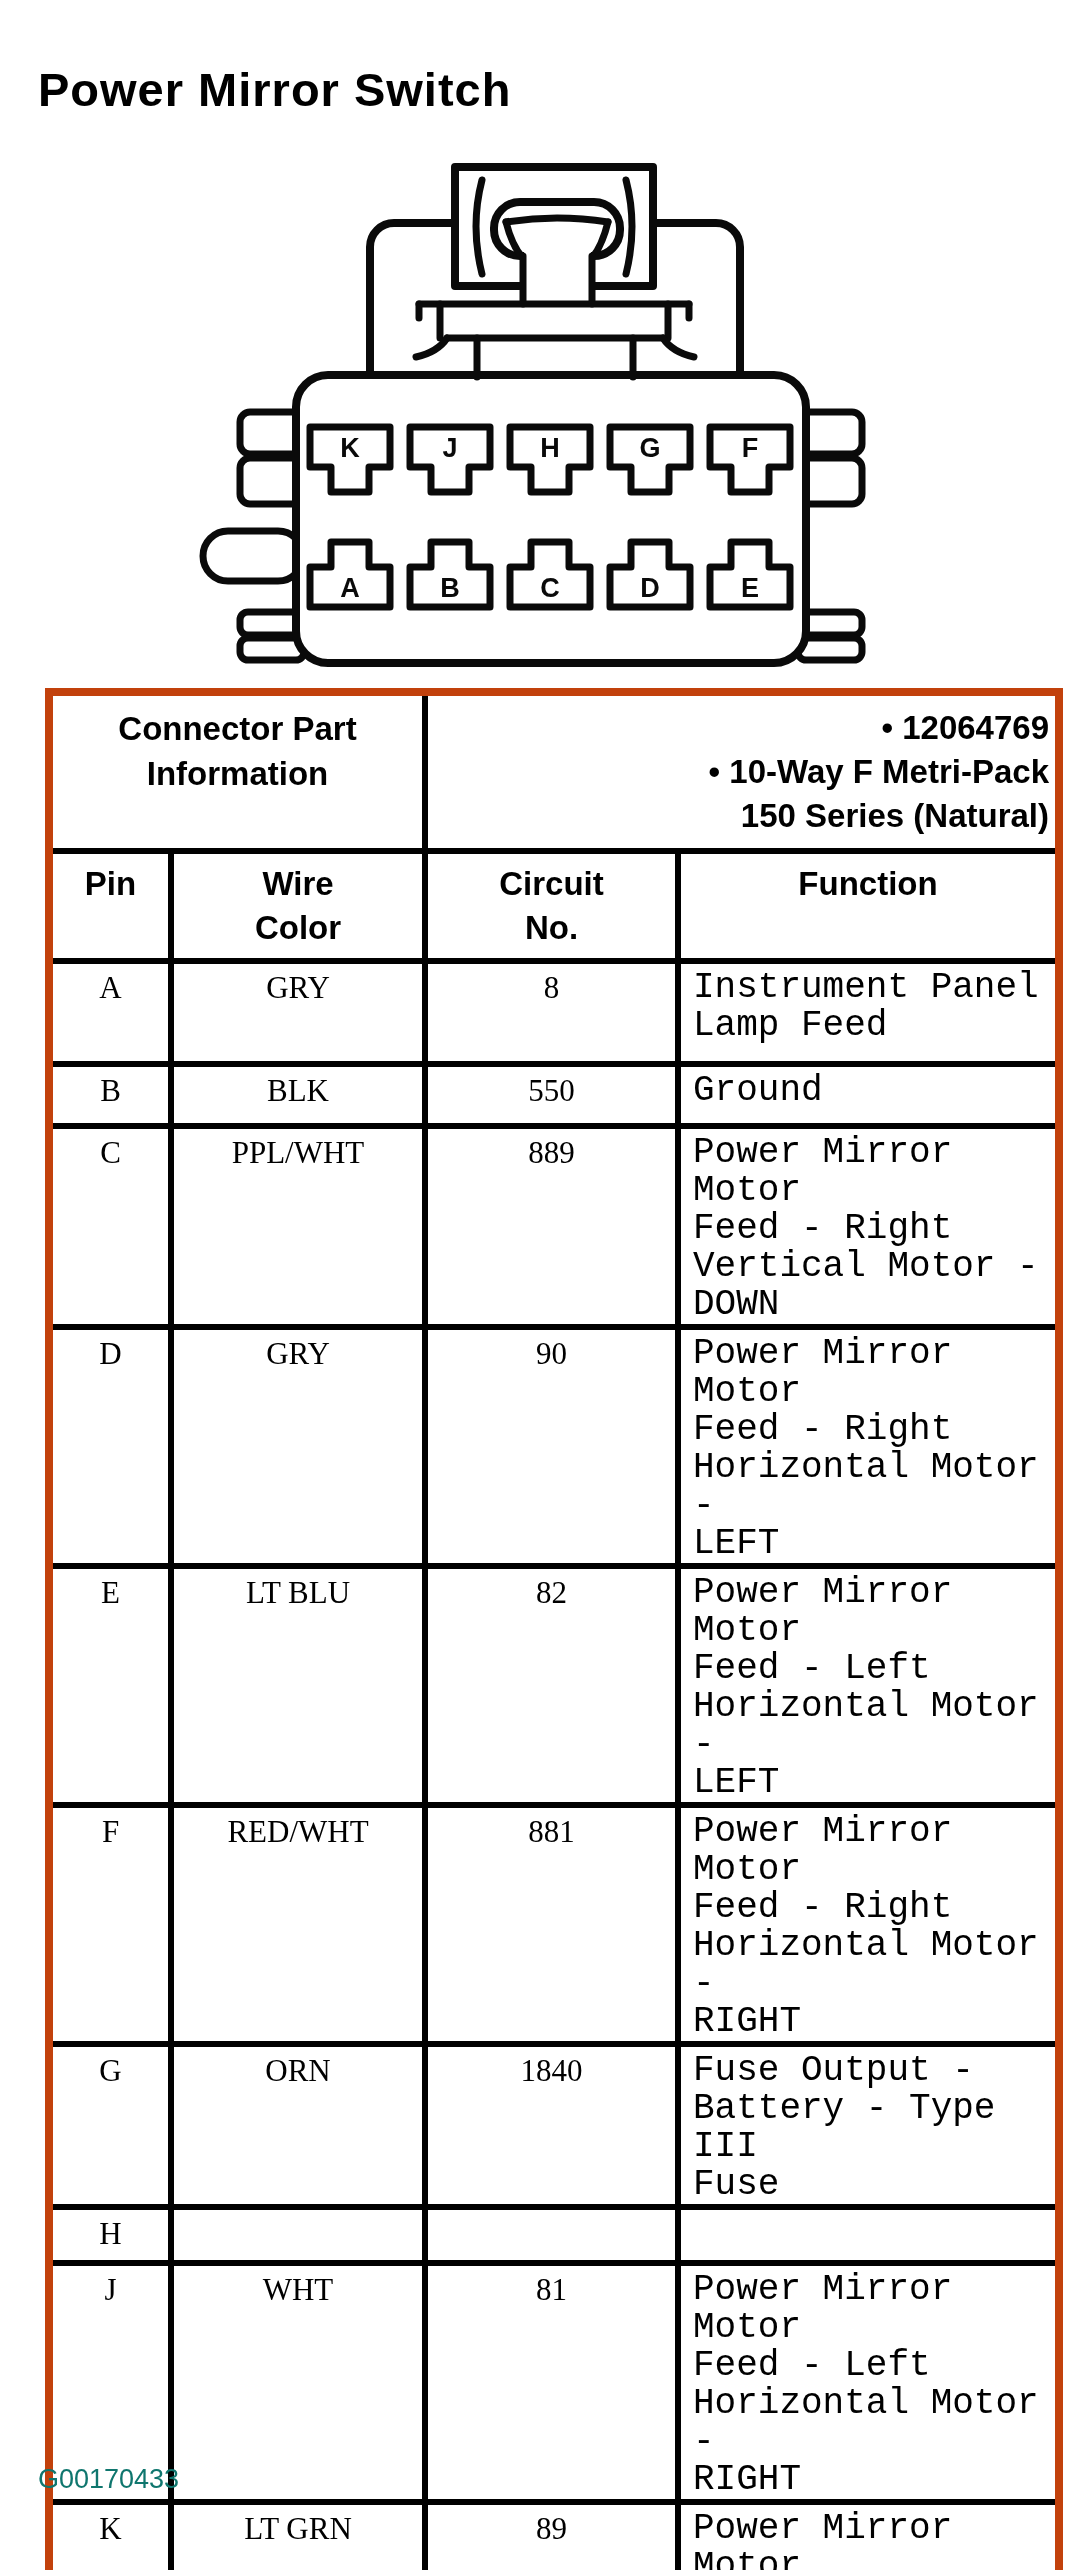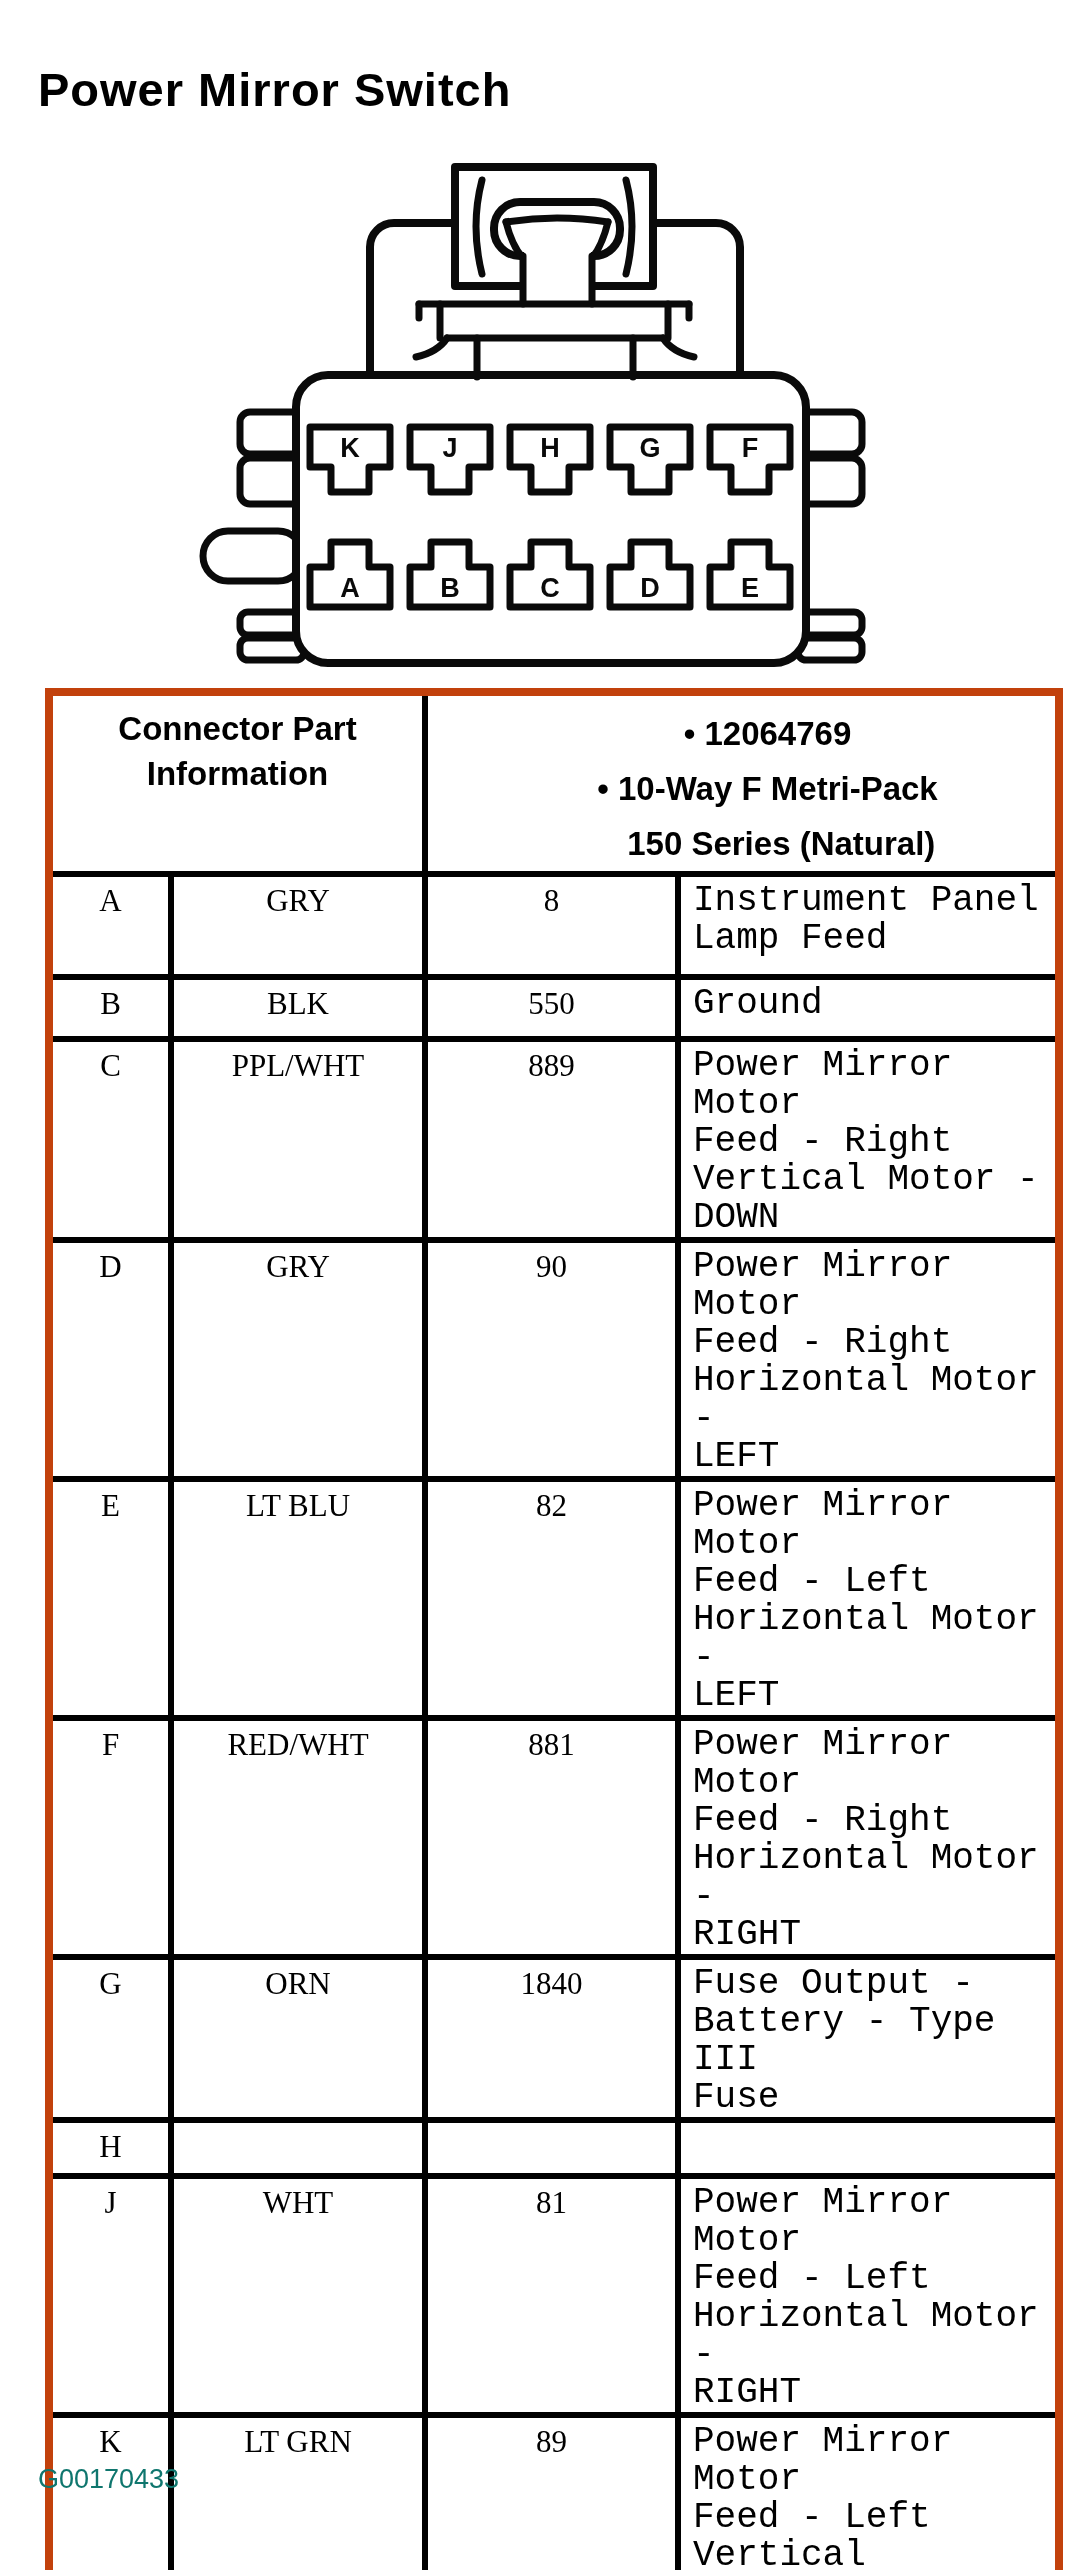--- a/index.html
+++ b/index.html
@@ -41,22 +41,22 @@
     text-align:center;padding-top:8px;
     white-space:pre-line;
   }
   .info-label{
     font-family:"Liberation Sans", sans-serif;
     font-weight:bold;font-size:33px;line-height:45px;
     text-align:center;padding-top:10px;white-space:pre-line;
   }
   .info-details{
     font-family:"Liberation Sans", sans-serif;
-    font-weight:bold;font-size:33px;line-height:55px;
-    text-align:center;padding:10px 6px 0 58px;white-space:pre-line;
+    font-weight:bold;font-size:33px;line-height:44px;
+    text-align:right;padding:10px 6px 0 58px;white-space:pre-line;
   }
   .cell-pin,.cell-wire,.cell-circ{
     font-family:"Liberation Serif", serif;
     font-size:31px;line-height:38px;text-align:center;padding-top:5px;
   }
   .cell-func{
     font-family:Liberation Mono, monospace;
     font-size:36px;line-height:38px;text-align:left;
     padding:5px 4px 0 12px;white-space:pre-line;
   }
@@ -170,20 +170,28 @@
       <col class="col-func">
   </colgroup>
   <tbody>
     <tr class="row-h1">
       <td colspan="2" class="info-label">Connector Part
 Information</td>
       <td colspan="2" class="info-details">•&nbsp;12064769
 •&nbsp;10-Way F Metri-Pack
 &nbsp;&nbsp;&nbsp;150 Series (Natural)</td>
     </tr>
+    <tr class="row-h2">
+      <td class="hdr">Pin</td>
+      <td class="hdr">Wire
+Color</td>
+      <td class="hdr">Circuit
+No.</td>
+      <td class="hdr">Function</td>
+    </tr>
     <tr class="row-a">
       <td class="cell-pin">A</td>
       <td class="cell-wire">GRY</td>
       <td class="cell-circ">8</td>
       <td class="cell-func">Instrument Panel
 Lamp Feed</td>
     </tr>
     <tr class="row-b">
       <td class="cell-pin">B</td>
       <td class="cell-wire">BLK</td>

